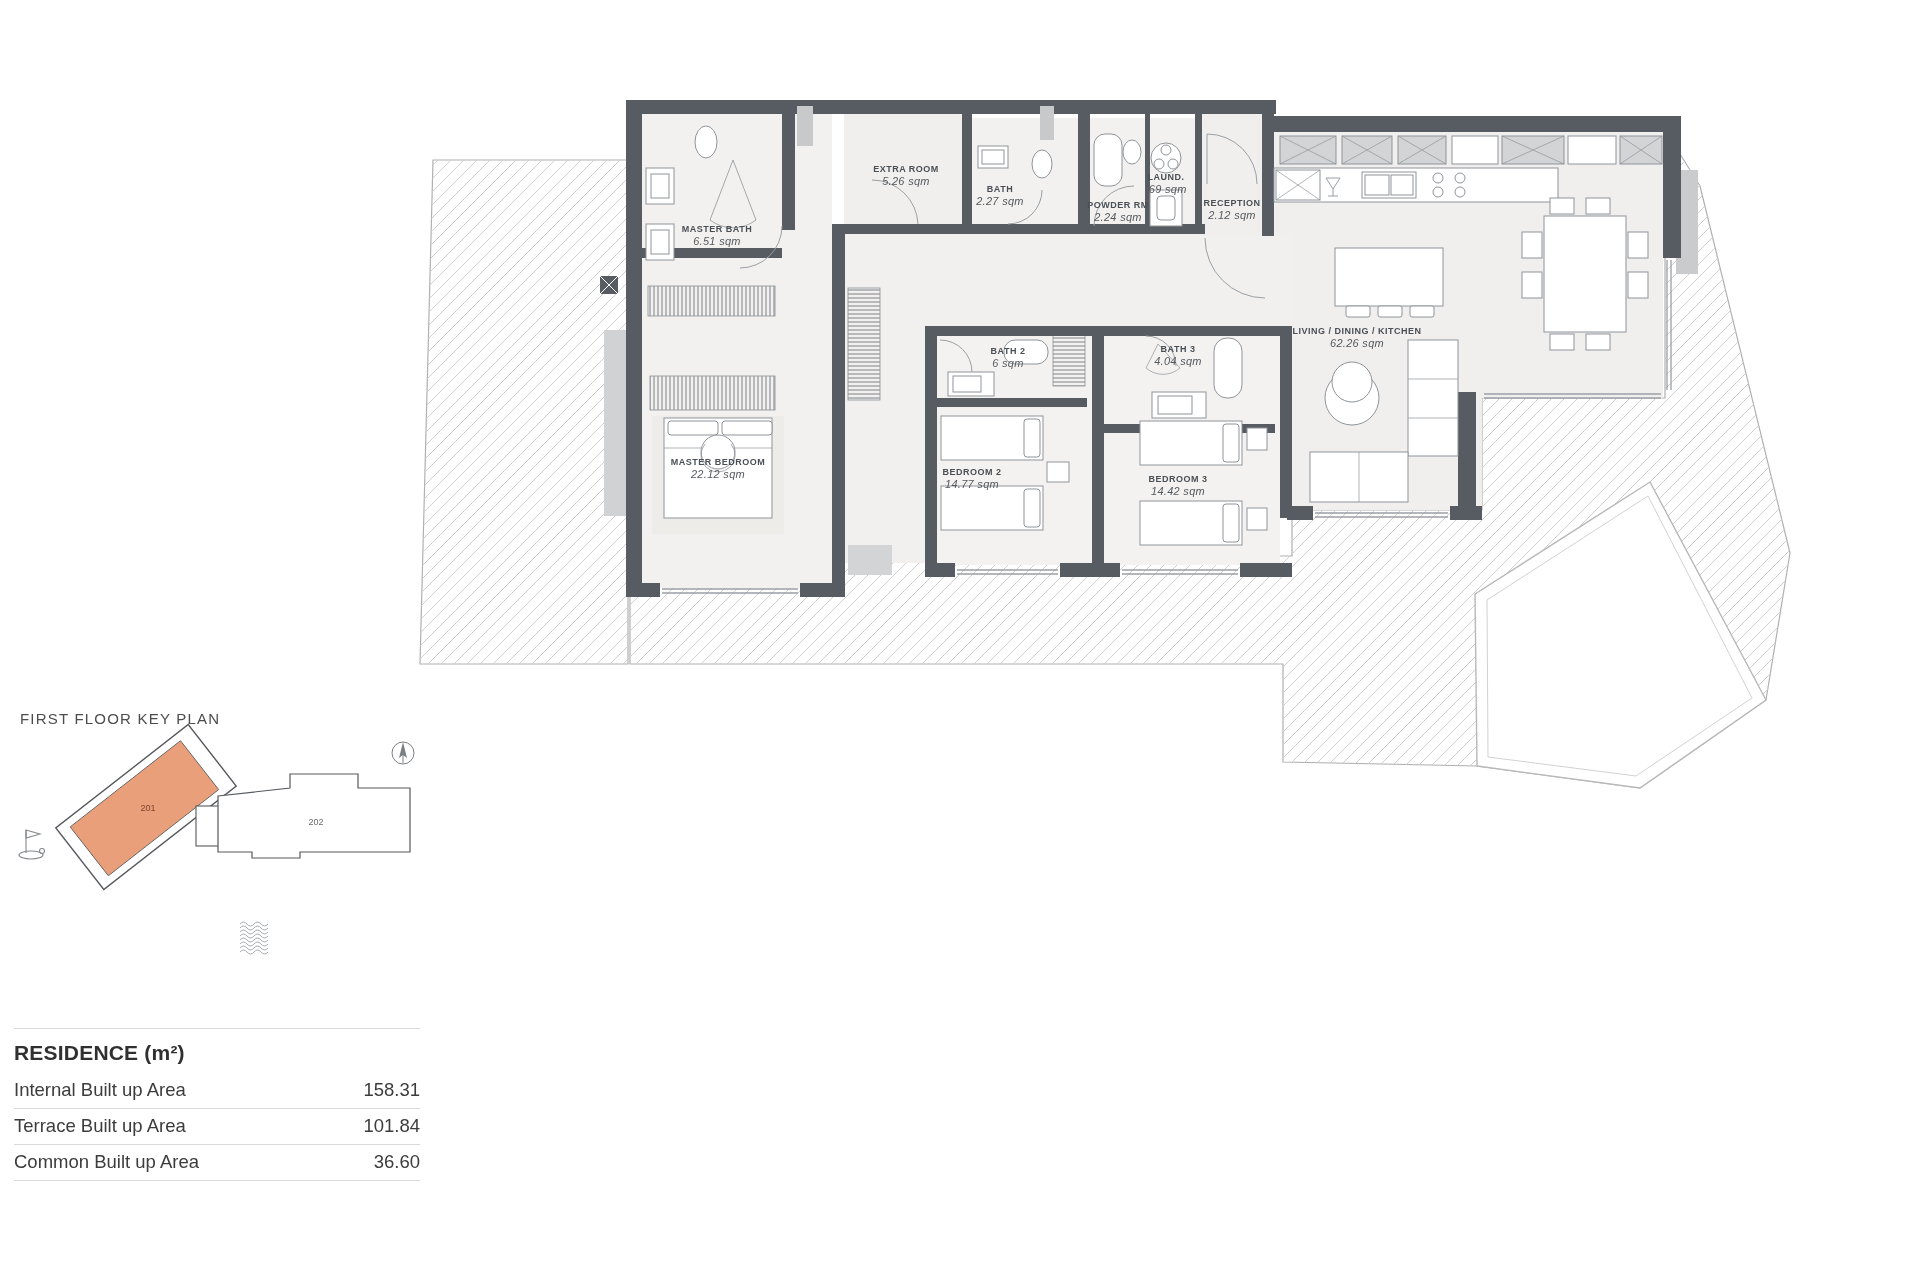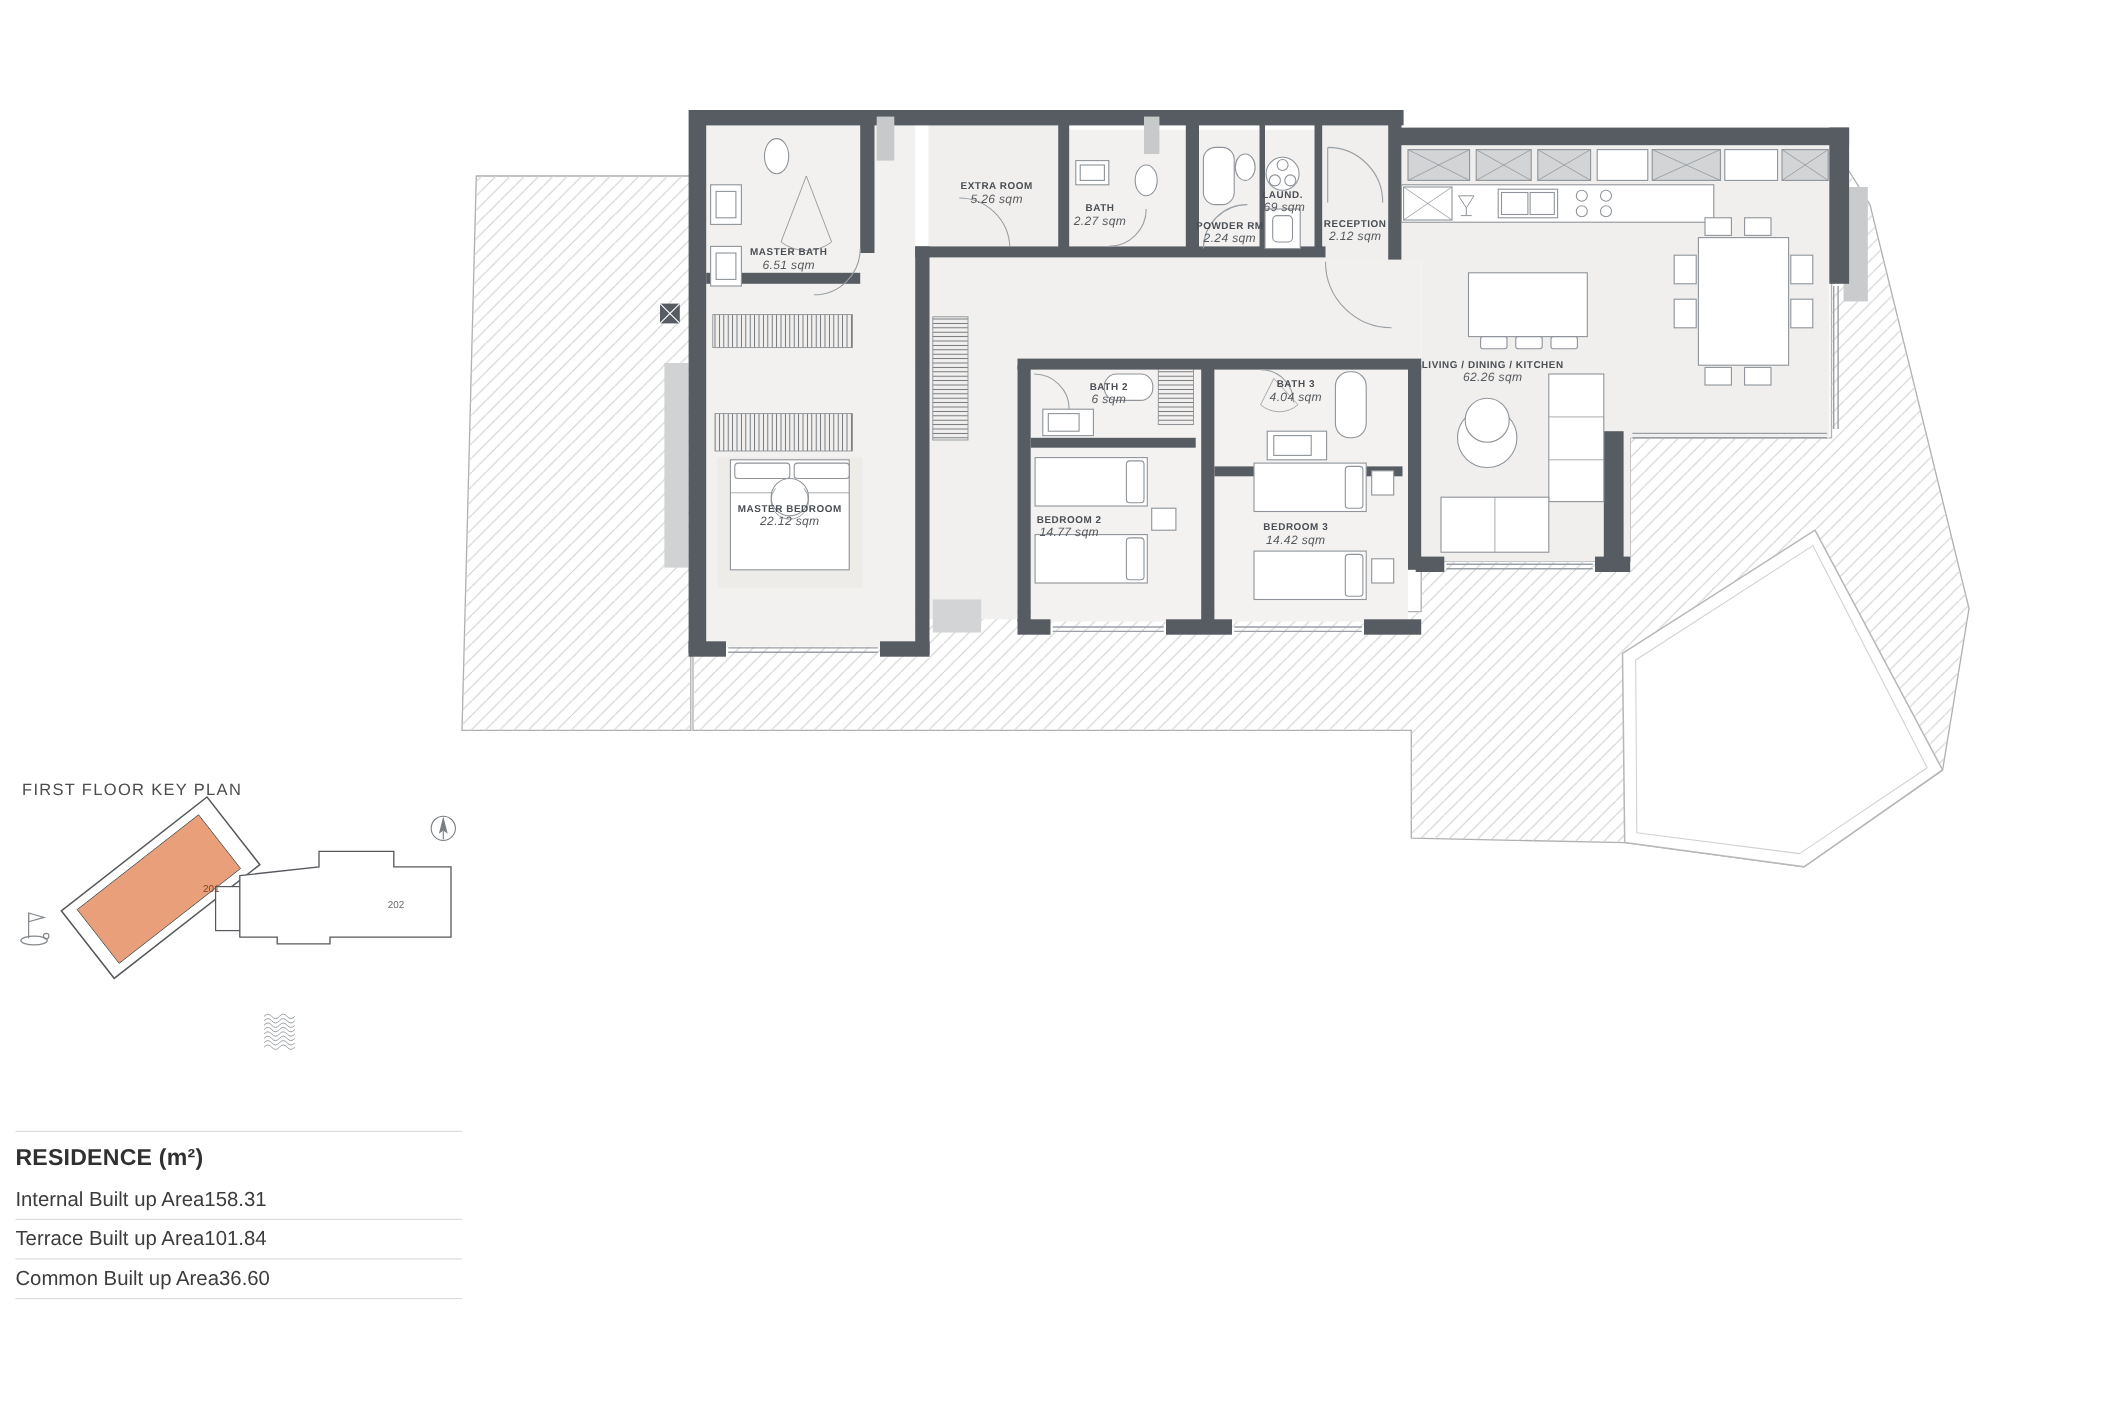--- a/index.html
+++ b/index.html
@@ -7,24 +7,24 @@
          font-family:"Liberation Sans","DejaVu Sans",sans-serif;}
   svg{position:absolute;left:0;top:0;}
   .rm{position:absolute;transform:translate(-50%,-55%);text-align:center;white-space:nowrap;
       font-size:9px;font-weight:bold;letter-spacing:.5px;color:#4a4f55;line-height:1.25;}
   .rm .area{display:block;font-weight:normal;font-size:11px;letter-spacing:.3px;color:#55595e;font-style:italic;}
   .keyplan-title{position:absolute;left:20px;top:710px;font-size:15px;letter-spacing:1.2px;
       color:#4c4c4c;}
   .restable{position:absolute;left:14px;top:1028px;width:406px;border-top:1px solid #d9d9d9;
       color:#3c3c3c;}
   .restable .title{font-size:21px;font-weight:bold;color:#303030;padding:12px 0 8px 0;letter-spacing:.2px;}
-  .restable .row{display:flex;align-items:center;
+  .restable .row{display:flex;justify-content:space-between;align-items:center;
       font-size:18.5px;padding:6px 0 7px 0;border-bottom:1px solid #d9d9d9;}
   .restable .val{text-align:right;}
-  .kp-num{position:absolute;font-size:9px;color:#6a6a6a;transform:translate(-50%,-50%);margin-left:44px;}
+  .kp-num{position:absolute;font-size:9px;color:#6a6a6a;transform:translate(-50%,-50%);}
   .kp-num.hl{color:#7d4631;}
 </style>
 </head>
 <body>
 
 <div id="stage">
 
 <svg width="1920" height="1280" viewBox="0 0 1920 1280">
   <defs>
     <pattern id="ht" patternUnits="userSpaceOnUse" width="13" height="13">

